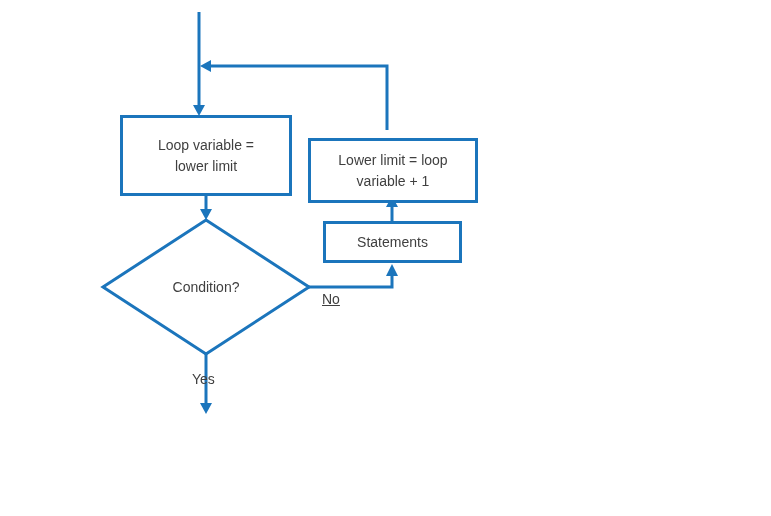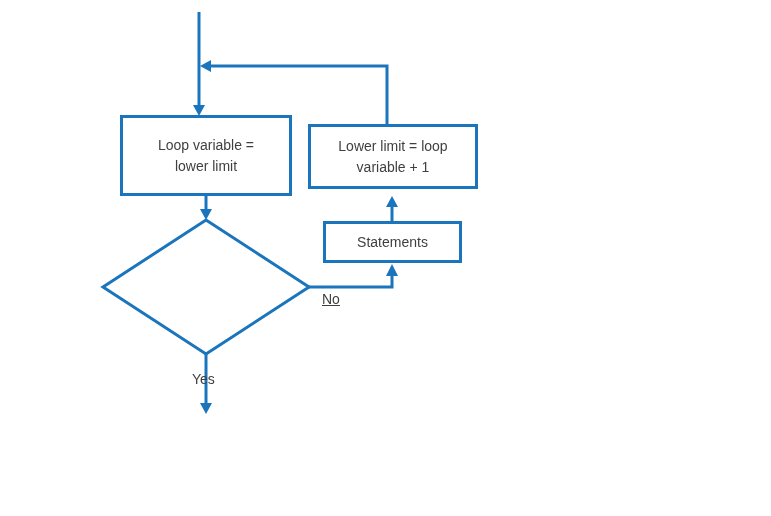--- a/index.html
+++ b/index.html
@@ -54,21 +54,21 @@
     white-space: pre-line;
   }
   .float-label {
     position: absolute;
     color: var(--text);
     font-size: 14px;
     line-height: 16px;
     white-space: nowrap;
   }
   #box-init       { left: 120px; top: 115px; width: 172px; height: 81px; }
-  #box-update     { left: 308px; top: 124px; width: 170px; height: 65px; }
+  #box-update     { left: 308px; top: 138px; width: 170px; height: 65px; }
   #box-statements { left: 323px; top: 221px; width: 139px; height: 42px; }
   #label-condition {
     left: 126px; top: 279px; width: 160px;
     text-align: center;
   }
   #label-no  { left: 322px; top: 291px; text-decoration: underline; }
   #label-yes { left: 192px; top: 371px; }
 </style>
 </head>
 <body>
@@ -105,18 +105,19 @@
 
   <div class="node-box" id="box-update">
     <span class="node-label">Lower limit = loop
 variable + 1</span>
   </div>
 
   <div class="node-box" id="box-statements">
     <span class="node-label">Statements</span>
   </div>
 
+  <div class="float-label" id="label-condition">Condition?</div>
 
   <div class="float-label" id="label-no">No</div>
 
   <div class="float-label" id="label-yes">Yes</div>
 
 </div>
 
 </body></html>

